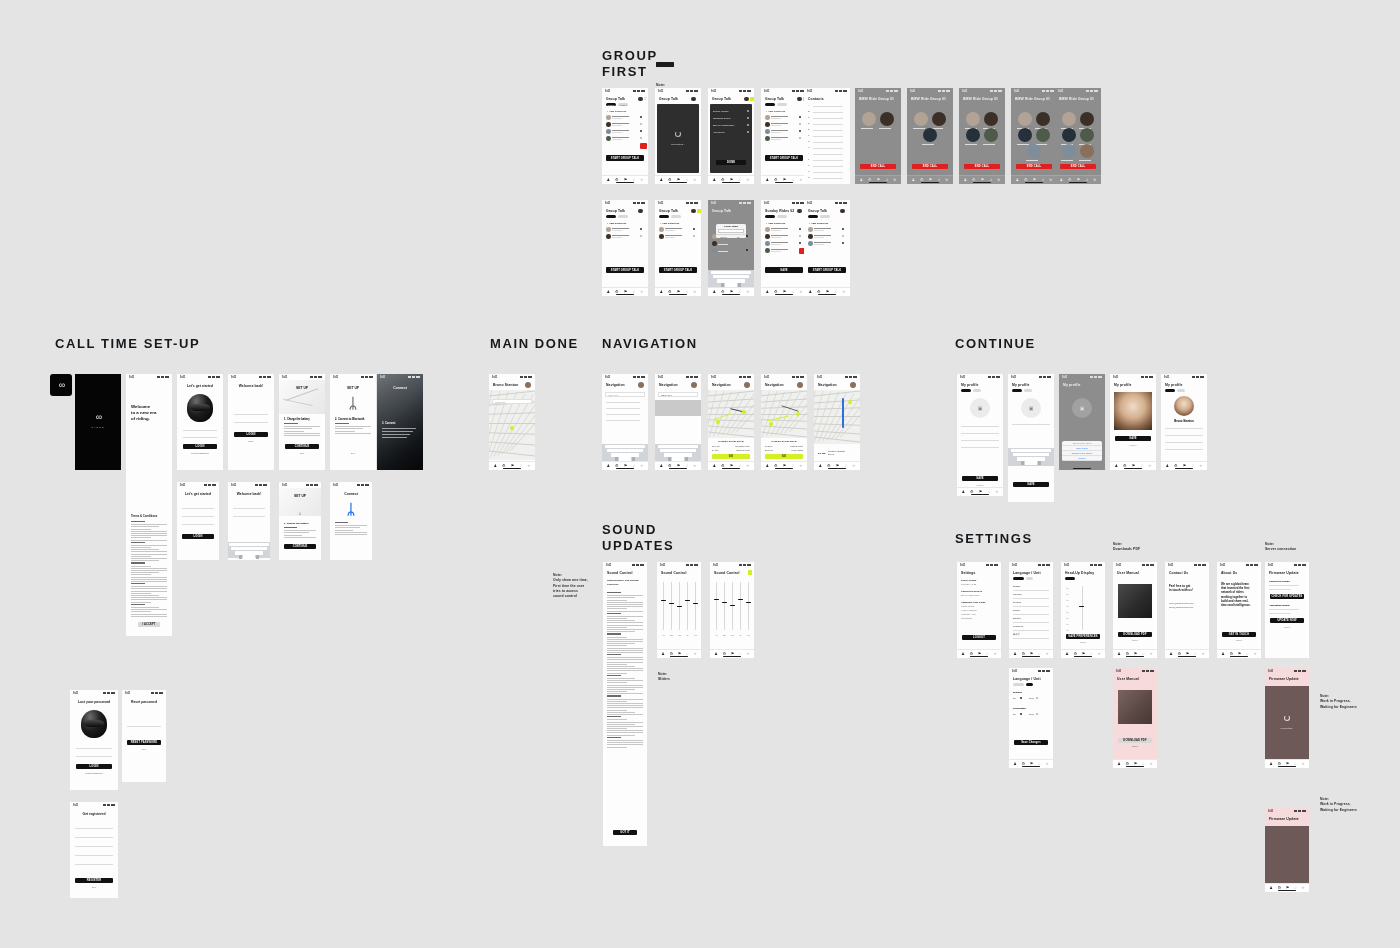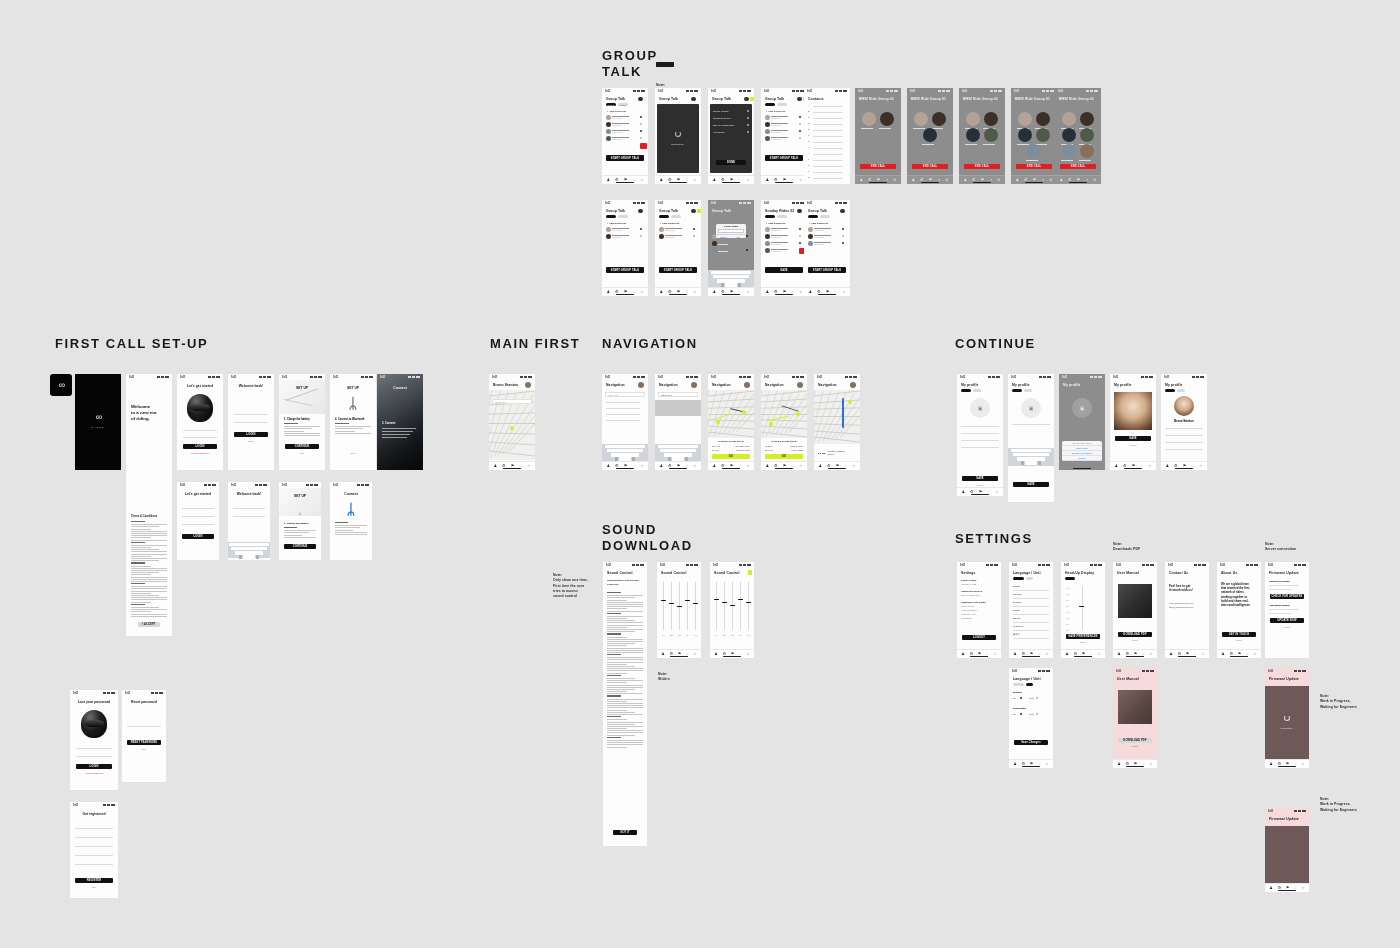--- a/index.html
+++ b/index.html
@@ -192,27 +192,27 @@
   .para i.h { background: #6a6a6a; height: 1.2px; width: 40%; margin-bottom: 2px; }
 
   .gt-badge { position: absolute; background: #1c1c1c; border-radius: .5px; }
   .lime-sq { position: absolute; background: #d4f024; border-radius: .5px; }
 </style>
 </head>
 <body>
 
 <div id="board">
     <div class="section-title" style="left: 602px; top: 48px;">GROUP
-TALK</div>
-    <div class="section-title" style="left: 55px; top: 336px;">FIRST CALL SET-UP</div>
-    <div class="section-title" style="left: 490px; top: 336px;">MAIN FIRST</div>
+FIRST</div>
+    <div class="section-title" style="left: 55px; top: 336px;">CALL TIME SET-UP</div>
+    <div class="section-title" style="left: 490px; top: 336px;">MAIN DONE</div>
     <div class="section-title" style="left: 602px; top: 336px;">NAVIGATION</div>
     <div class="section-title" style="left: 955px; top: 336px;">CONTINUE</div>
     <div class="section-title" style="left: 602px; top: 522px;">SOUND
-DOWNLOAD</div>
+UPDATES</div>
     <div class="section-title" style="left: 955px; top: 531px;">SETTINGS</div>
     <div class="note" style="left: 656px; top: 83px; width: 46px;">Note:
 Connected Bluetooth devices.
 The "record" file to add this icon
 to support.</div>
     <div class="note" style="left: 553px; top: 573px; width: 46px;">Note:
 Only show one time,
 First time the user
 tries to access
 sound control</div>

